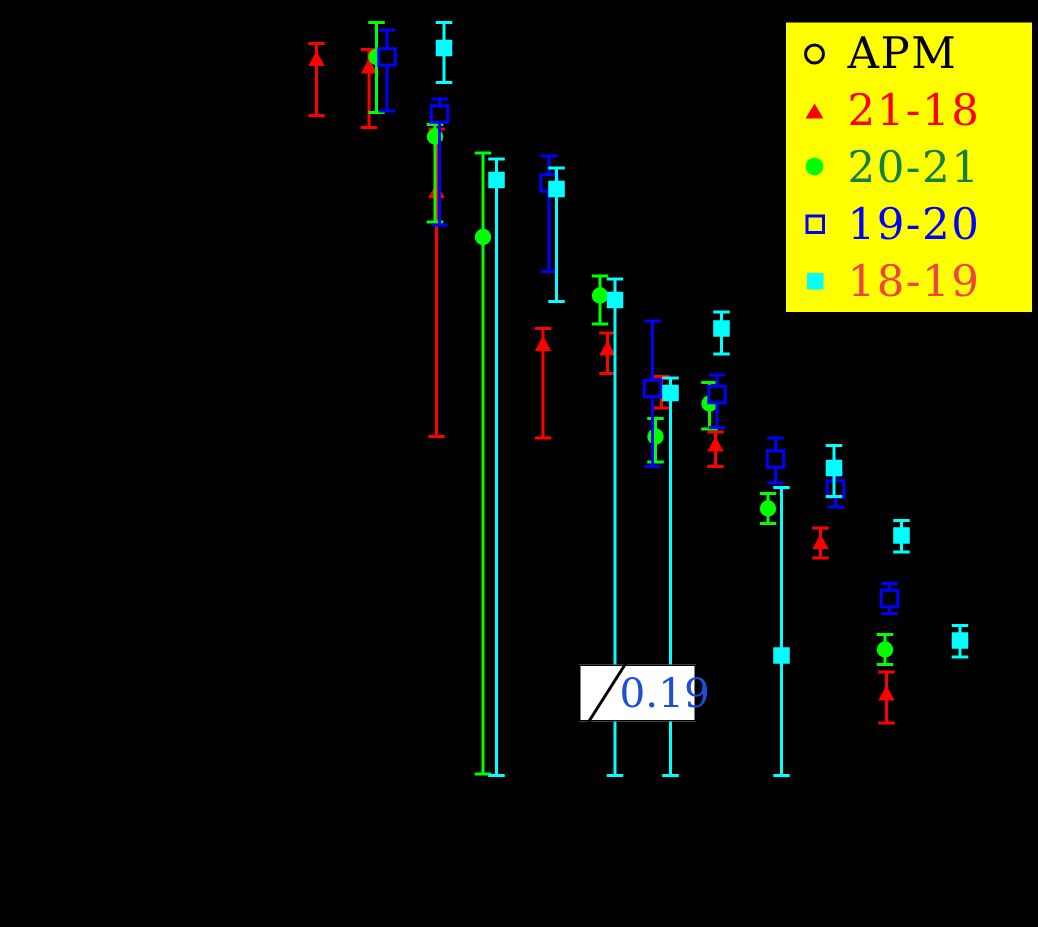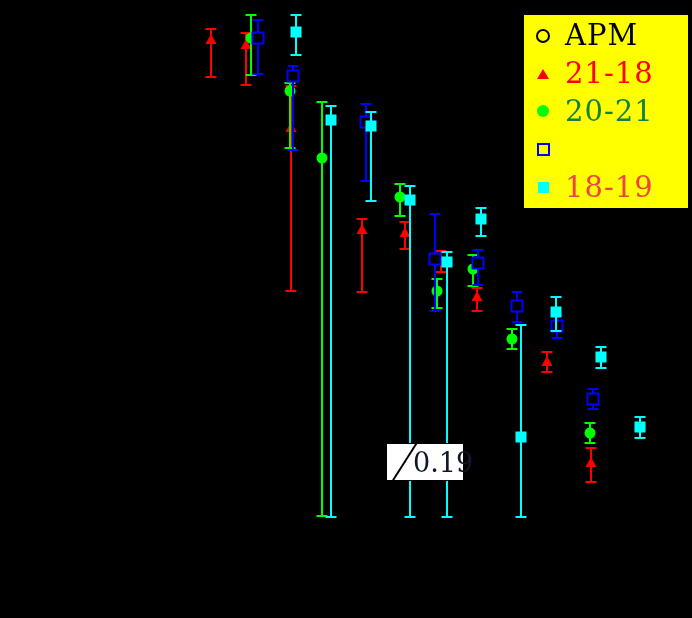--- a/index.html
+++ b/index.html
@@ -50,21 +50,21 @@
     background:#fff;
     border:1px solid #000;
     box-sizing:border-box;
   }
   .ann-line-svg { position:absolute; left:0; top:0; width:78px; height:38px; overflow:visible; }
   .ann-text {
     position:absolute;
     left:26px; top:0;
     font-size:27px;
     line-height:37px;
-    color:#0f172a;
+    color:#1d4ed8;
     white-space:nowrap;
   }
 </style>
 </head>
 <body>
 
 <div class="stage" style="background-color: rgb(0, 0, 0);">
 
   <svg id="plot-svg" width="692" height="618" viewBox="0 0 692 618">
       <g>
@@ -306,20 +306,21 @@
       <span class="mk-col">
         <span class="mk mk-filled-circle" style="background-color: rgb(0, 255, 0);"></span>
       </span>
       <span class="lg-label" style="color: #15803d;">20-21</span>
     </div>
 
     <div class="lg-row">
       <span class="mk-col">
         <span class="mk mk-open-square" style="border-color: rgb(0, 0, 255);"></span>
       </span>
+      <span class="lg-label" style="color: rgb(0, 0, 255);">19-20</span>
     </div>
 
     <div class="lg-row">
       <span class="mk-col">
         <span class="mk mk-filled-square" style="background-color: rgb(0, 255, 255);"></span>
       </span>
       <span class="lg-label" style="color: #ef4444;">18-19</span>
     </div>
 
   </div>

